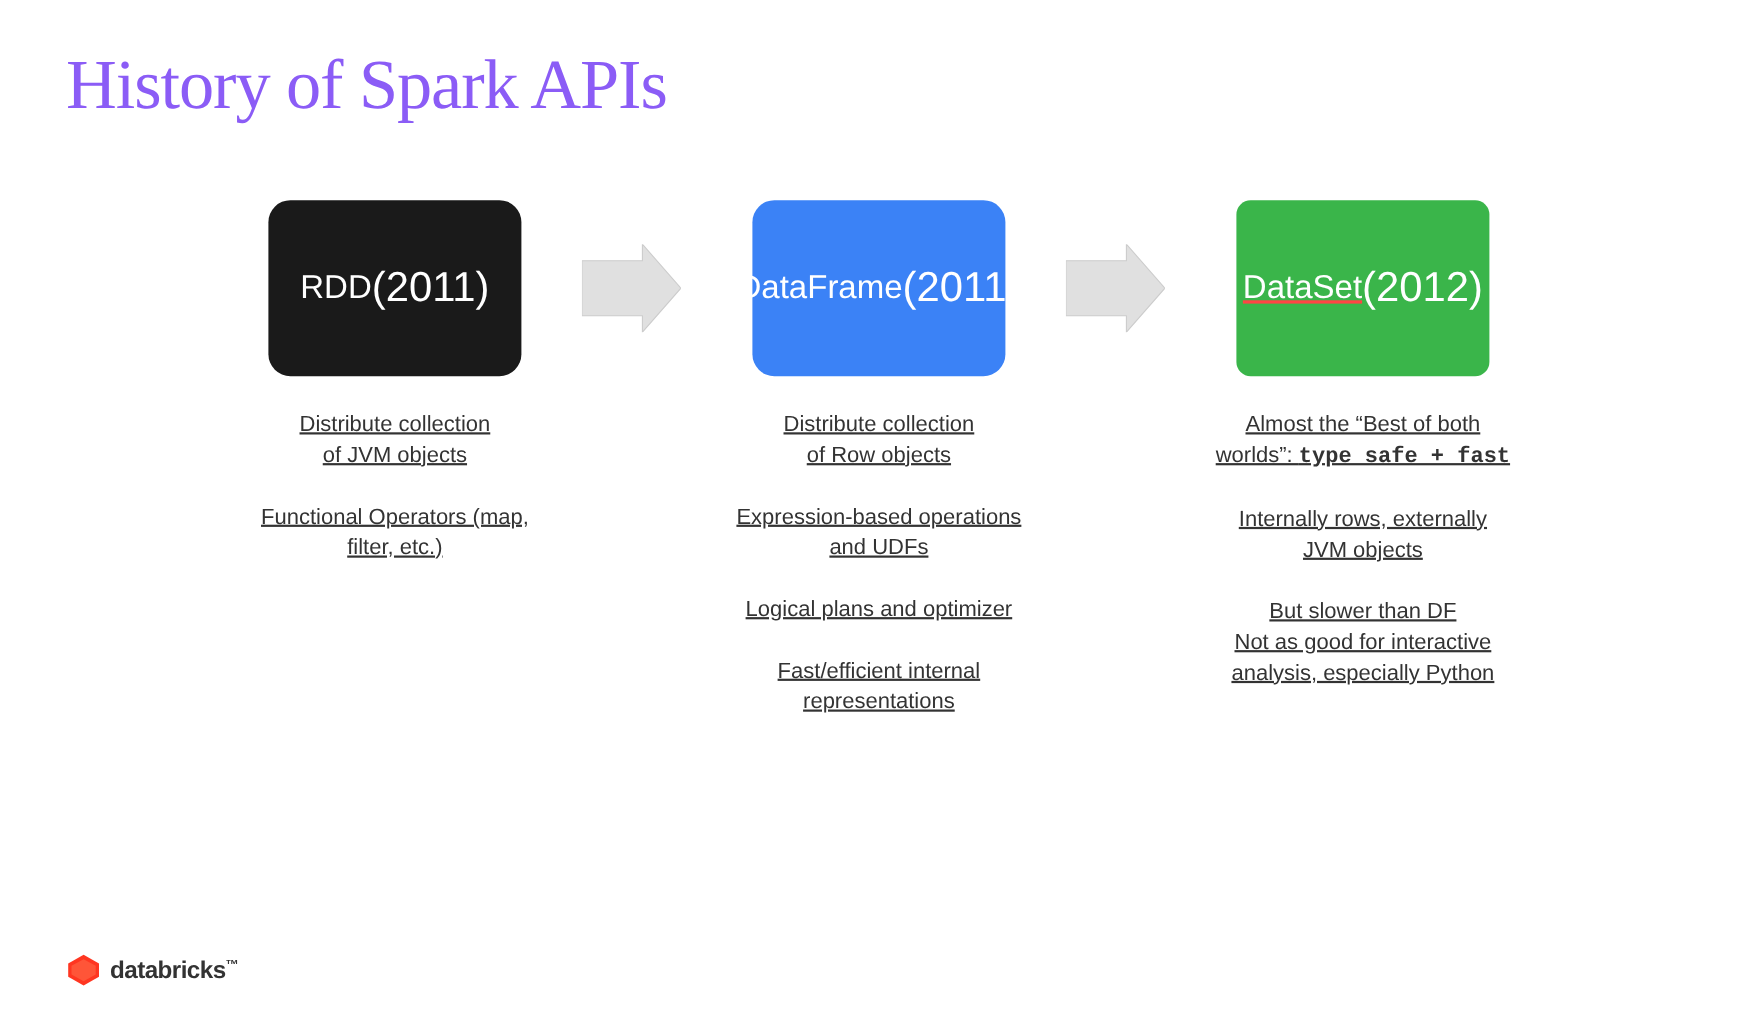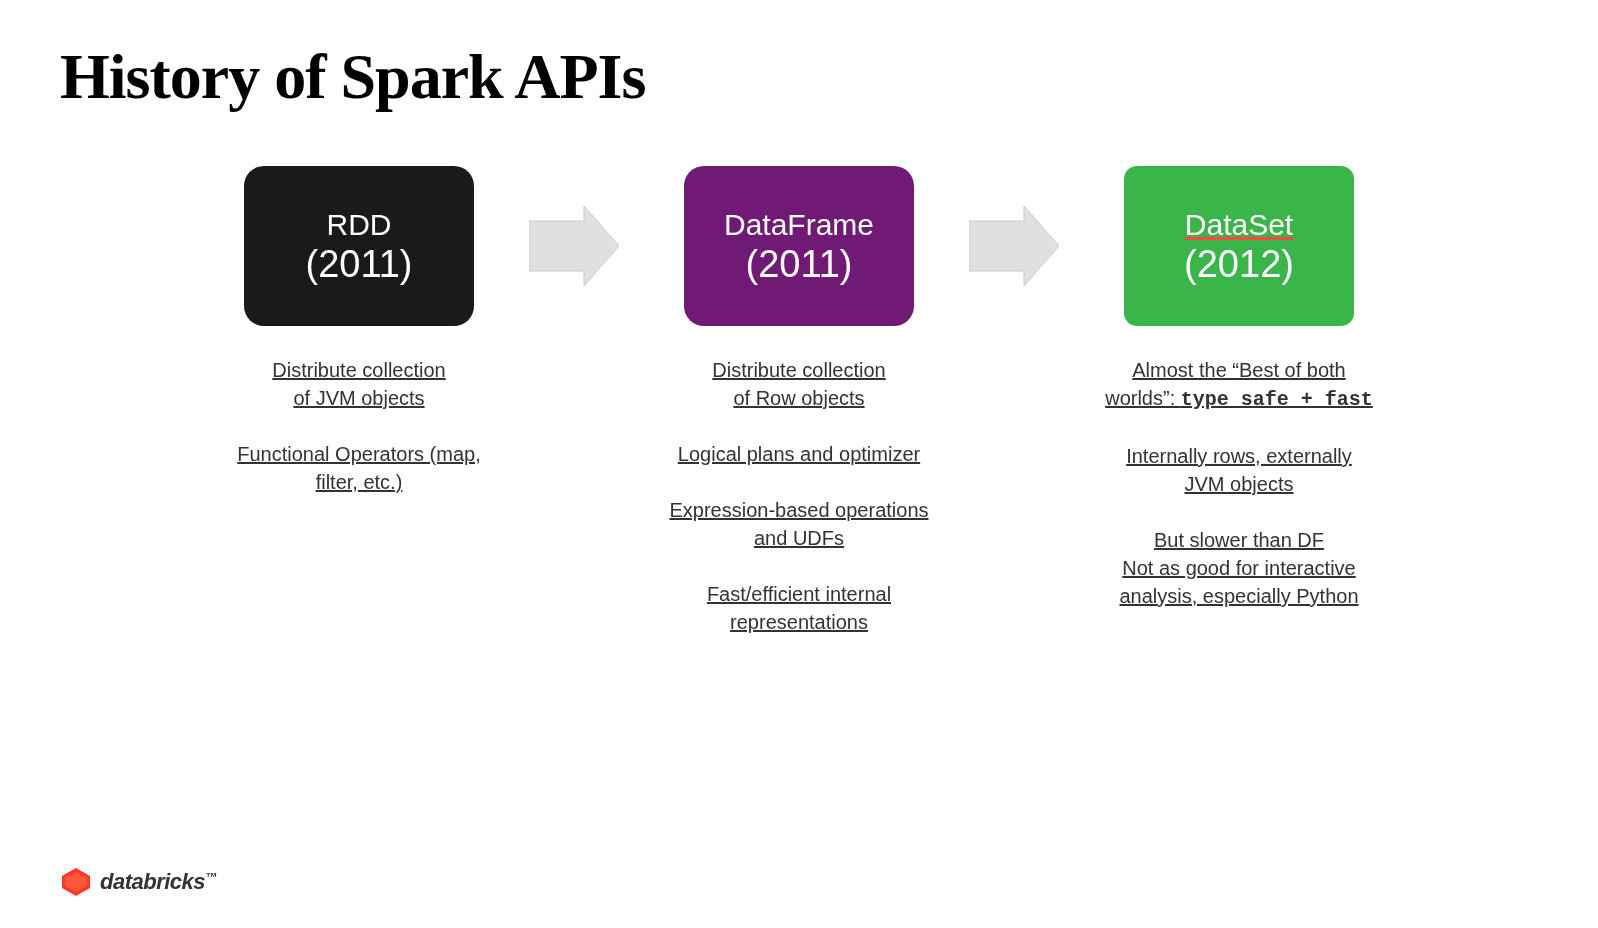--- a/index.html
+++ b/index.html
@@ -15,23 +15,23 @@
     .page {
       width: 1598px;
       height: 928px;
       padding: 40px 60px 40px 60px;
       position: relative;
     }
 
     .page-title {
       font-family: 'Georgia', 'Times New Roman', serif;
       font-size: 64px;
-      font-weight: 700;
-      color: #000000;
-      margin-bottom: 52px;
+      font-weight: 400;
+      color: #8b5cf6;
+      margin-bottom: 68px;
       letter-spacing: -1px;
     }
 
     .diagram-area {
       display: flex;
       flex-direction: row;
       align-items: flex-start;
       justify-content: center;
       gap: 0px;
       margin-top: 10px;
@@ -43,32 +43,32 @@
       align-items: center;
       width: 340px;
     }
 
     
     .api-box {
       width: 230px;
       height: 160px;
       border-radius: 20px;
       display: flex;
-      flex-direction: column;
+      flex-direction: row;
       align-items: center;
       justify-content: center;
       margin-bottom: 30px;
     }
 
     .api-box-rdd {
       background: #1a1a1a;
     }
 
     .api-box-df {
-      background: #701a75;
+      background: #3b82f6;
     }
 
     .api-box-ds {
       background: #3ab54a;
       border-radius: 13px;
     }
 
     .api-box-title {
       font-family: 'Arial', sans-serif;
       font-size: 30px;
@@ -126,21 +126,20 @@
     }
 
     
     .databricks-logo {
       position: absolute;
       bottom: 30px;
       left: 60px;
       display: flex;
       align-items: center;
       gap: 8px;
-      font-style: italic;
     }
 
     .db-icon {
       width: 32px;
       height: 32px;
     }
 
     .db-text {
       font-family: 'Arial', sans-serif;
       font-size: 22px;
@@ -180,22 +179,22 @@
       </svg>
     </div>
 
     <div class="column">
       <div class="api-box api-box-df">
         <div class="api-box-title">DataFrame</div>
         <div class="api-box-year">(2011)</div>
       </div>
       <div class="desc-block">
         <div class="desc-item">Distribute collection<br>of Row objects</div>
+        <div class="desc-item">Expression-based operations<br>and UDFs</div>
         <div class="desc-item">Logical plans and optimizer</div>
-        <div class="desc-item">Expression-based operations<br>and UDFs</div>
         <div class="desc-item">Fast/efficient internal<br>representations</div>
       </div>
     </div>
 
     <div class="arrow-container">
       <svg class="arrow-shape" viewBox="0 0 90 80">
         <polygon points="0,15 55,15 55,0 90,40 55,80 55,65 0,65" fill="#e0e0e0" stroke="#cccccc" stroke-width="1"></polygon>
       </svg>
     </div>
 

